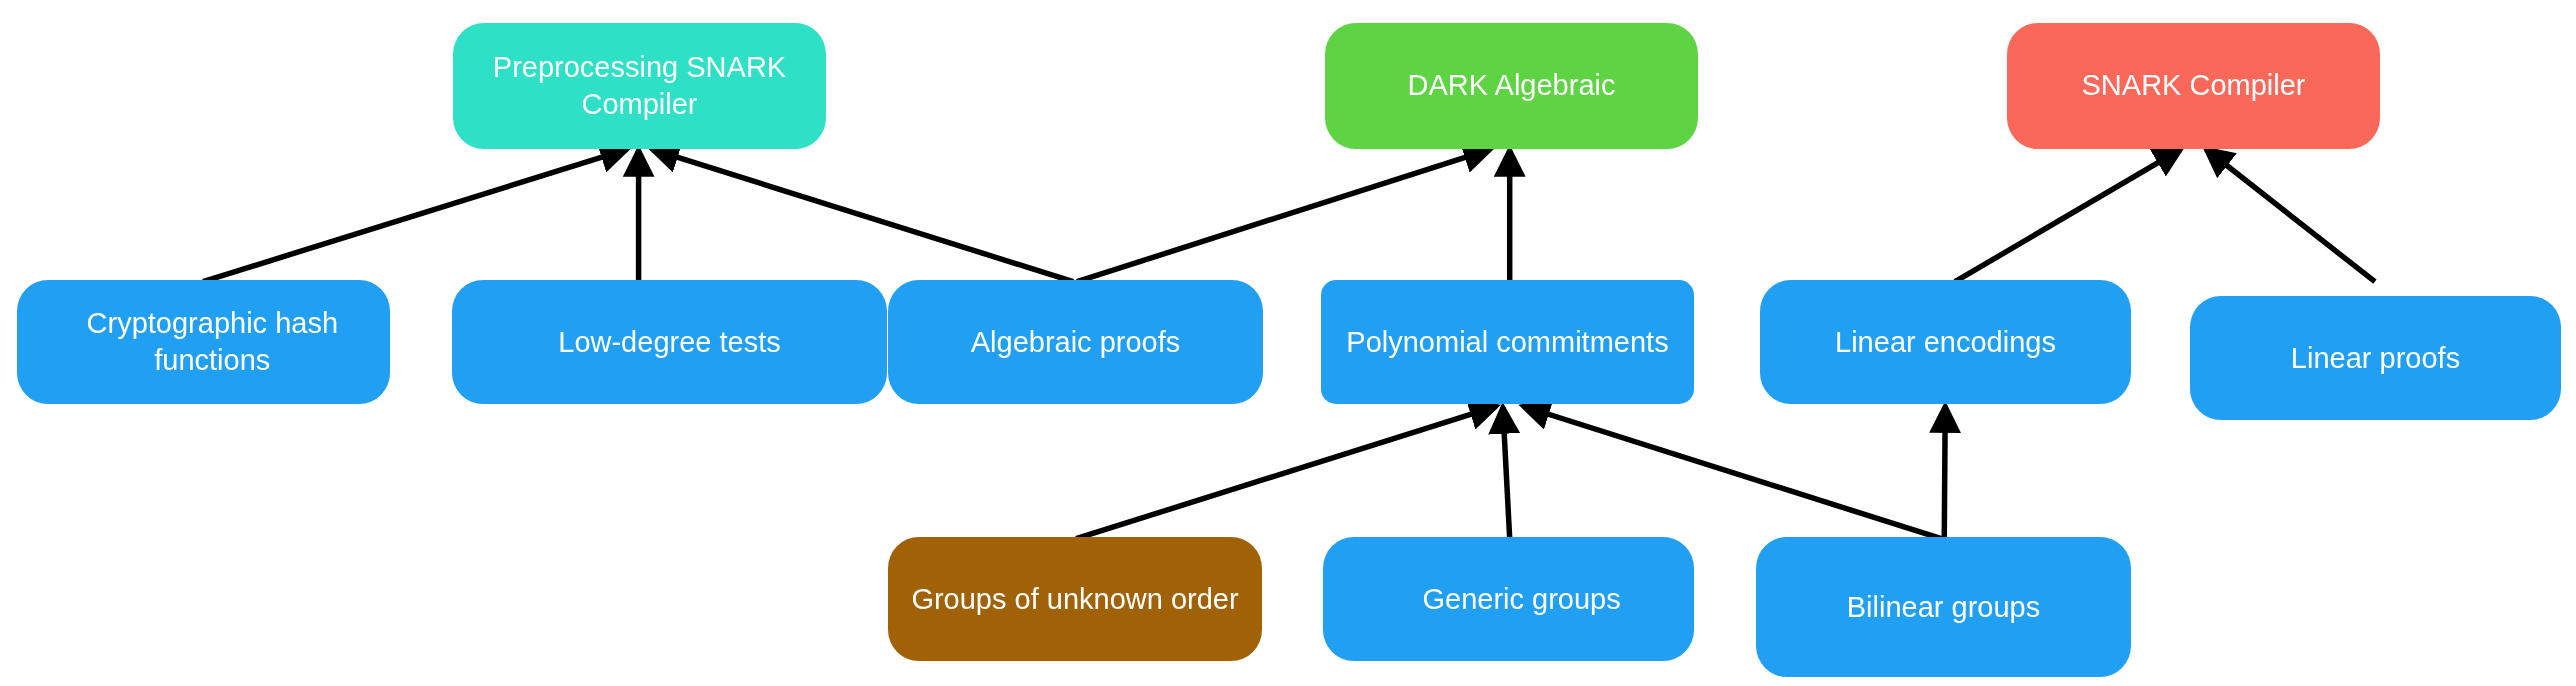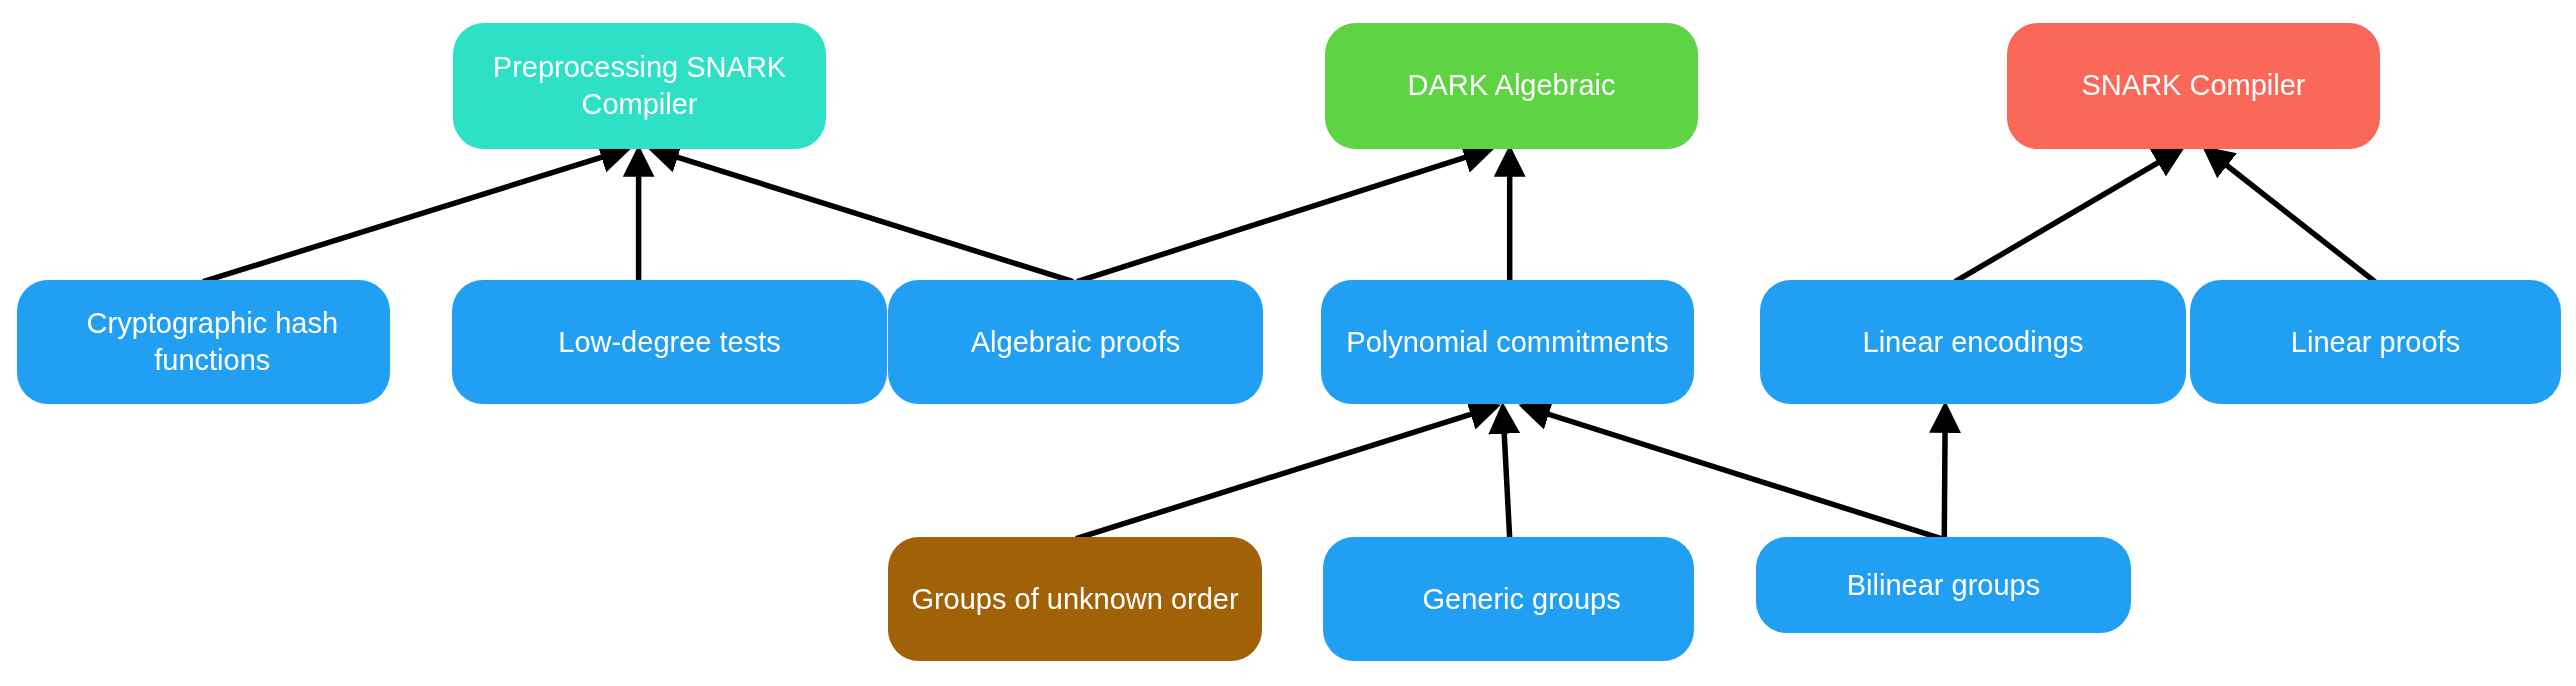--- a/index.html
+++ b/index.html
@@ -77,32 +77,32 @@
     </div>
     <div class="node" style="left: 16.7px; top: 280px; width: 373px; height: 124px; background: rgb(33, 159, 242); padding-left: 28px;">
       <span style="color: rgb(255, 255, 255);">Cryptographic hash functions</span>
     </div>
     <div class="node" style="left: 452px; top: 280px; width: 435px; height: 124px; background: rgb(33, 159, 242);">
       <span style="color: rgb(255, 255, 255);">Low-degree tests</span>
     </div>
     <div class="node" style="left: 888px; top: 280px; width: 375px; height: 124px; background: rgb(33, 159, 242);">
       <span style="color: rgb(255, 255, 255);">Algebraic proofs</span>
     </div>
-    <div class="node" style="left: 1321px; top: 280px; width: 373px; height: 124px; background: rgb(33, 159, 242);">
+    <div class="node" style="left: 1321px; top: 280px; width: 373px; height: 124px; background: rgb(33, 159, 242); border-radius: 15px;">
       <span style="color: rgb(255, 255, 255);">Polynomial commitments</span>
     </div>
-    <div class="node" style="left: 1760px; top: 280px; width: 426px; height: 124px; background: rgb(33, 159, 242);">
+    <div class="node" style="left: 1760px; top: 280px; width: 371px; height: 124px; background: rgb(33, 159, 242);">
       <span style="color: rgb(255, 255, 255);">Linear encodings</span>
     </div>
-    <div class="node" style="left: 2190px; top: 280px; width: 371px; height: 124px; background: rgb(33, 159, 242);">
+    <div class="node" style="left: 2190px; top: 296px; width: 371px; height: 124px; background: rgb(33, 159, 242);">
       <span style="color: rgb(255, 255, 255);">Linear proofs</span>
     </div>
     <div class="node" style="left: 888px; top: 537px; width: 374px; height: 124px; background: #a16207;">
       <span style="color: rgb(255, 255, 255);">Groups of unknown order</span>
     </div>
     <div class="node" style="left: 1323px; top: 537px; width: 371px; height: 124px; background: rgb(33, 159, 242); padding-left: 36px;">
       <span style="color: rgb(255, 255, 255);">Generic groups</span>
     </div>
-    <div class="node" style="left: 1756px; top: 537px; width: 375px; height: 96px; background: rgb(33, 159, 242);">
+    <div class="node" style="left: 1756px; top: 537px; width: 375px; height: 140px; background: rgb(33, 159, 242);">
       <span style="color: rgb(255, 255, 255);">Bilinear groups</span>
     </div>
   </div>
 
 
 </body></html>

